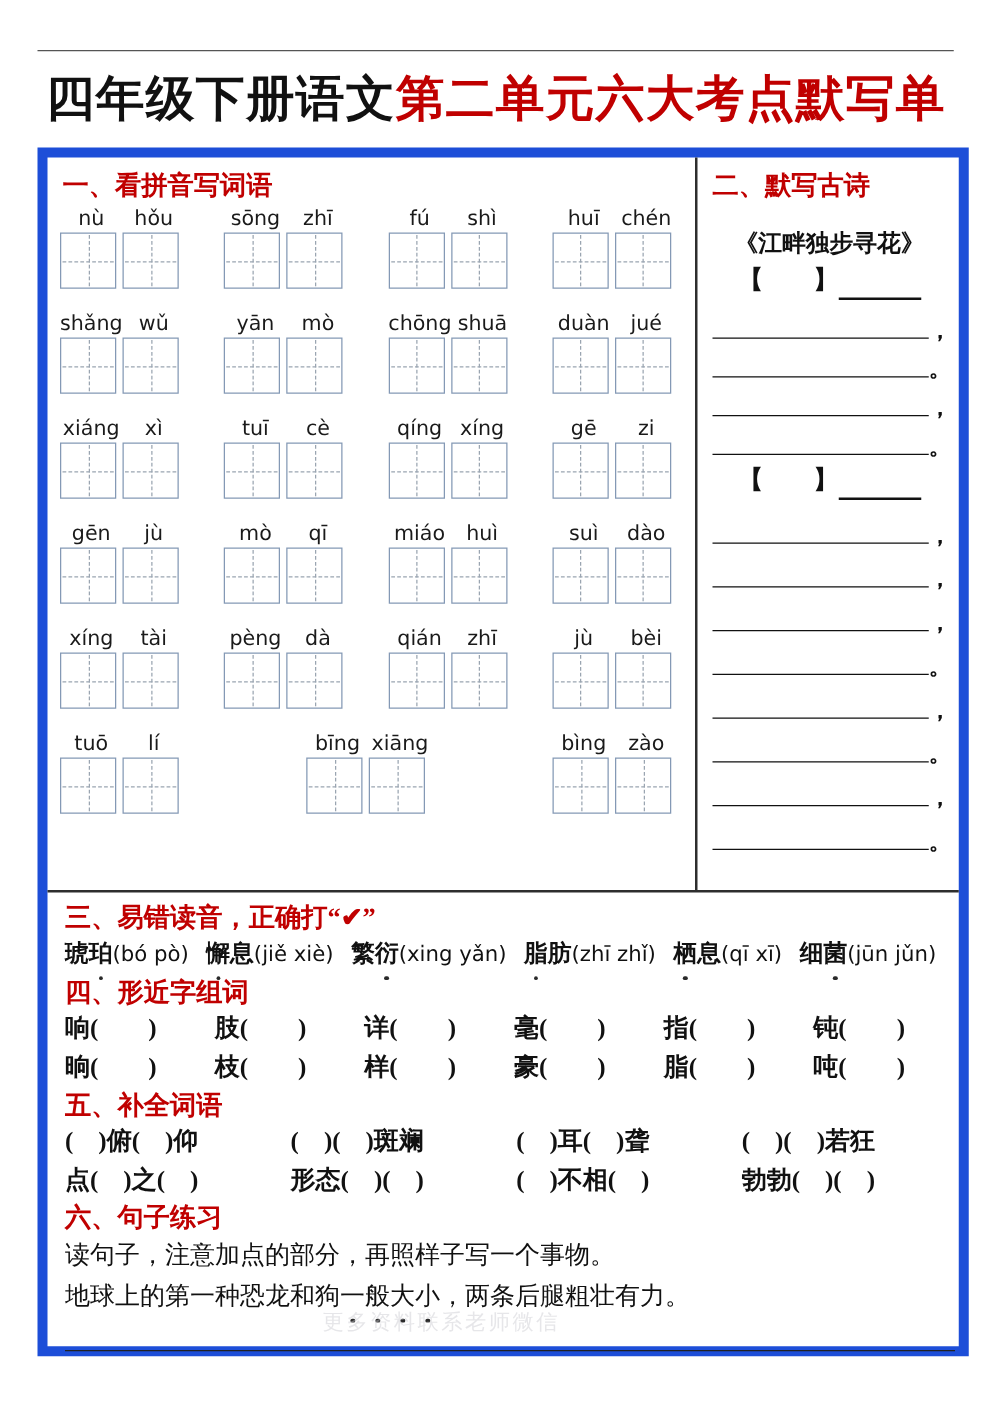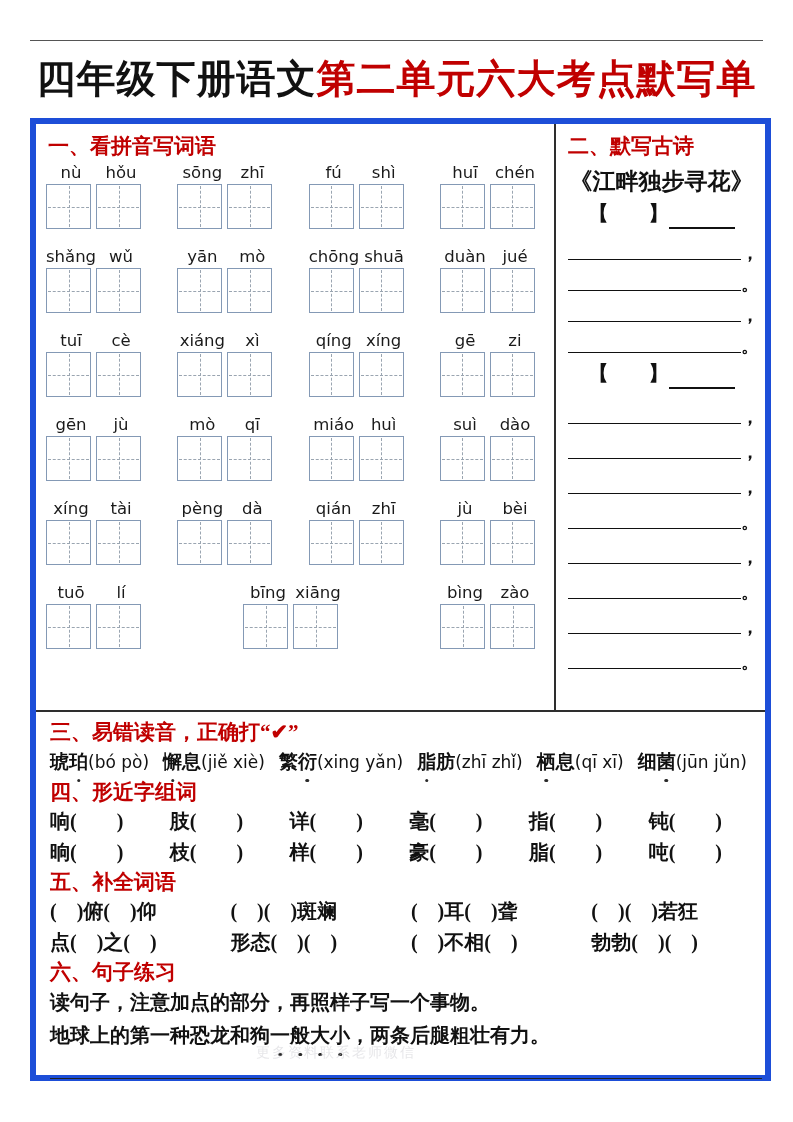--- a/index.html
+++ b/index.html
@@ -3,60 +3,60 @@
 <meta charset="utf-8">
 <style>
   html,body{margin:0;padding:0;background:#fff;}
   .page{position:relative;width:793px;height:1122px;background:#ffffff;overflow:hidden;
         font-family:"Liberation Serif","DejaVu Serif",serif;color:#111;border-radius:21px;}
   .top-rule{position:absolute;top:40px;left:30px;right:30px;border-top:1.5px solid #555;}
   h1.title{margin:0;position:absolute;top:52px;left:0;right:0;text-align:center;
            font-size:39px;font-weight:800;letter-spacing:1px;white-space:nowrap;}
   h1.title .t-red{color:#c00000;}
   .main-box{position:absolute;top:118px;left:30px;width:729px;height:951px;
-            border:6px solid #1d4ed8;background:#fff;}
+            border:8px solid #1d4ed8;background:#fff;}
   .top-area{display:flex;height:586px;border-bottom:2px solid #2e2e2e;}
   .left-col{width:520px;border-right:2px solid #2e2e2e;padding:8px 0 0 0;box-sizing:border-box;}
   .right-col{flex:1;padding:8px 10px 0 12px;box-sizing:border-box;}
   .sec-head{color:#c00000;font-weight:700;font-size:21px;line-height:28px;}
   .left-col .sec-head{padding-left:12px;}
   
   .py-rows{margin-top:2px;}
   .py-row{display:flex;justify-content:space-between;padding:0 14px 0 10px;margin-bottom:17px;}
   .py-group{width:100px;}
   .py-labels{display:flex;height:22px;}
   .py{flex:1;text-align:center;font-family:"DejaVu Sans","Liberation Sans",sans-serif;
       font-size:16.5px;line-height:22px;color:#1a1a1a;}
   .py-boxes{display:flex;gap:5px;}
   .gbox{width:45px;height:45px;box-sizing:border-box;border:1.6px solid #8499b5;position:relative;background:#fff;}
   .gbox::before{content:"";position:absolute;left:1px;right:1px;top:50%;border-top:1.4px dashed #9aa5b1;}
   .gbox::after{content:"";position:absolute;top:1px;bottom:1px;left:50%;border-left:1.4px dashed #9aa5b1;}
   
   .poem{margin-top:4px;}
-  .poem-title{text-align:center;font-size:23px;font-weight:700;margin-top:6px;white-space:nowrap;}
+  .poem-title{text-align:center;font-size:19px;font-weight:700;margin-top:20px;white-space:nowrap;}
   .poem-author{text-align:center;font-size:20px;font-weight:700;height:32px;line-height:32px;}
   .author-uline{display:inline-block;width:66px;border-bottom:2px solid #111;height:24px;vertical-align:bottom;}
   .poem-line{display:flex;align-items:flex-end;height:31px;}
   .poem.wide .poem-line{height:35px;}
   .uline{flex:1;border-bottom:1.5px solid #111;height:10px;}
   .punct{width:14px;font-size:18px;font-weight:700;line-height:14px;text-align:right;}
   
   .bottom-area{position:relative;padding:6px 14px 0 14px;box-sizing:border-box;font-size:20px;}
   .words3{display:flex;justify-content:space-between;padding-right:4px;font-weight:600;
           font-size:19px;line-height:32px;white-space:nowrap;}
   .opts{font-family:"DejaVu Sans","Liberation Sans",sans-serif;font-size:17px;font-weight:400;}
   .dotc{position:relative;display:inline-block;}
   .dotc::after{content:"";position:absolute;left:50%;bottom:-4px;transform:translateX(-50%);
                width:3.5px;height:3.5px;border-radius:50%;background:#2a2a2a;}
   .row4{display:flex;justify-content:space-between;width:672px;font-weight:600;line-height:31px;white-space:nowrap;}
   .row5{display:flex;justify-content:space-between;width:648px;font-weight:600;line-height:31px;white-space:nowrap;}
-  .sentence{font-weight:700;line-height:33px;white-space:nowrap;}
+  .sentence{font-weight:400;line-height:33px;white-space:nowrap;}
   .answer-line{width:712px;border-bottom:1.5px solid #222;height:22px;margin-top:4px;}
   .watermark{position:absolute;left:220px;top:332px;width:330px;color:#c9c9cf;opacity:.45;
-             font-size:14px;letter-spacing:2px;white-space:nowrap;pointer-events:none;}
+             font-size:17px;letter-spacing:2px;white-space:nowrap;pointer-events:none;}
 </style>
 </head>
 <body>
 
 <div class="page">
   <div class="top-rule"></div>
 
   <h1 class="title">
     <span class="t-black">四年级下册语文</span><span class="t-red">第二单元六大考点默写单</span>
   </h1>
@@ -147,32 +147,32 @@
                 </div>
                 <div class="py-boxes">
                   <div class="gbox"></div>
                   <div class="gbox"></div>
                 </div>
               </div>
             </div>
             <div class="py-row">
               <div class="py-group">
                 <div class="py-labels">
+                  <span class="py">xiáng</span>
+                  <span class="py">xì</span>
+                </div>
+                <div class="py-boxes">
+                  <div class="gbox"></div>
+                  <div class="gbox"></div>
+                </div>
+              </div>
+              <div class="py-group">
+                <div class="py-labels">
                   <span class="py">tuī</span>
                   <span class="py">cè</span>
-                </div>
-                <div class="py-boxes">
-                  <div class="gbox"></div>
-                  <div class="gbox"></div>
-                </div>
-              </div>
-              <div class="py-group">
-                <div class="py-labels">
-                  <span class="py">xiáng</span>
-                  <span class="py">xì</span>
                 </div>
                 <div class="py-boxes">
                   <div class="gbox"></div>
                   <div class="gbox"></div>
                 </div>
               </div>
               <div class="py-group">
                 <div class="py-labels">
                   <span class="py">qíng</span>
                   <span class="py">xíng</span>

